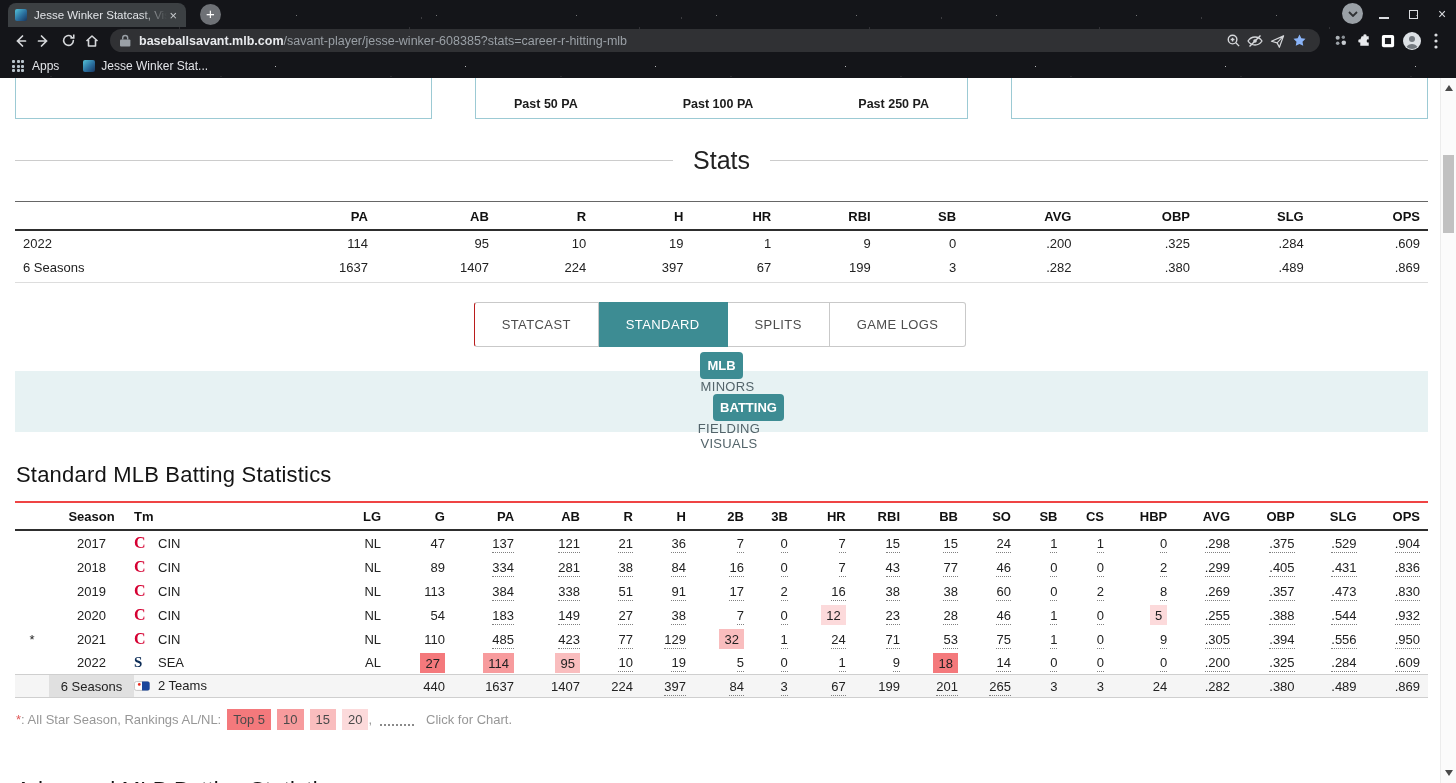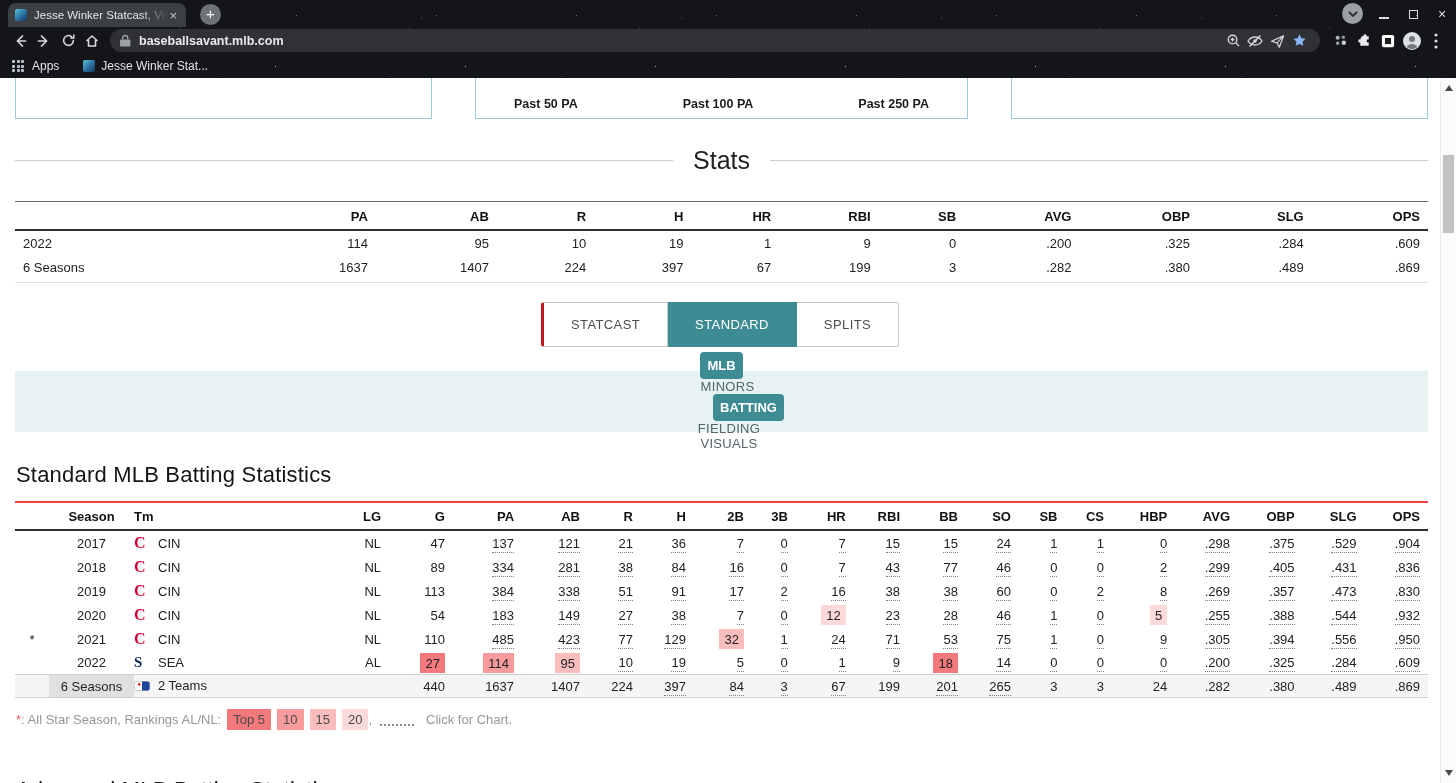--- a/index.html
+++ b/index.html
@@ -68,21 +68,21 @@
                       padding:7px 8px 5px 0; border-bottom:2px solid #2e2e2e; }
   #summary-table th.label-col { width:240px; }
   #summary-table td { font-size:13px; text-align:right; padding:5px 8px 4px 0; color:#222; }
   #summary-table td.label { text-align:left; padding-left:8px; }
   #summary-table tbody tr:last-child td { padding-bottom:7px; }
 
   .view-tabs { display:flex; justify-content:center; margin-top:19px; }
   .vtab { height:45px; display:flex; align-items:center; padding:0 27px; background:#fff;
           border:1px solid #c9c9c9; border-left:none; font-size:13px; color:#4d4d4d;
           letter-spacing:.4px; cursor:pointer; }
-  .vtab:first-child { border-left:3px solid #b91c1c; border-radius:3px 0 0 3px; }
+  .vtab:first-child { border-left:1px solid #b91c1c; border-radius:3px 0 0 3px; }
   .vtab:last-child { border-radius:0 3px 3px 0; }
   .vtab.active { background:var(--teal); border-color:var(--teal); color:#fff; }
 
   .band { margin:24px 12px 0 15px; height:61px; background:var(--band); display:flex;
           align-items:center; justify-content:center;flex-direction:column; }
   .badge { background:var(--teal); color:#fff; font-weight:700; font-size:13px;
            padding:6px 7px; border-radius:4px; cursor:pointer; }
   .band-divider { width:1px; height:38px; background:#c2d7d9; }
   .band-link { font-size:13px; color:#53646a; letter-spacing:.3px; cursor:pointer; }
   .dropdown { width:230px; height:44px; background:#fff; border:1px solid #c9d4d6;
@@ -176,20 +176,21 @@
           <path d="M2.5 8L8 3l5.5 5M4.5 7v6h7V7" stroke="#d5d7da" stroke-width="1.6" fill="none" stroke-linejoin="round"></path>
         </svg>
     </div>
 
     <div class="omnibox">
       <svg width="11" height="13" viewBox="0 0 11 13">
           <rect y="5.5" width="10.4" height="7" rx="1" fill="#9aa0a6"></rect>
           <path d="M2.7 5.5V4a2.5 2.5 0 0 1 5 0v1.5" stroke="#9aa0a6" stroke-width="1.4" fill="none"></path>
         </svg>
       <span class="host">baseballsavant.mlb.com</span>
+        <span class="path">/savant-player/jesse-winker-608385?stats=career-r-hitting-mlb</span>
       <span class="sp"></span>
       <div class="pill-ic">
         <svg width="15" height="15" viewBox="0 0 16 16">
             <circle cx="7" cy="7" r="4.6" stroke="#d5d7da" stroke-width="1.5" fill="none"></circle>
             <path d="M10.5 10.5L14 14M5 7h4M7 5v4" stroke="#d5d7da" stroke-width="1.5" fill="none"></path>
           </svg>
       </div>
       <div class="pill-ic">
         <svg width="16" height="14" viewBox="0 0 16 14">
             <path d="M1 7s2.6-4 7-4 7 4 7 4-2.6 4-7 4-7-4-7-4z" stroke="#d5d7da" stroke-width="1.3" fill="none"></path>
@@ -328,20 +329,21 @@
             <td>.489</td>
             <td>.869</td>
           </tr>
         </tbody>
     </table>
 
     <div class="view-tabs">
       <div class="vtab">STATCAST</div>
       <div class="vtab active">STANDARD</div>
       <div class="vtab">SPLITS</div>
+      <div class="vtab">GAME LOGS</div>
     </div>
 
     <div class="band">
       <span class="badge">MLB</span>
       <span class="band-divider" style="margin-left:12px"></span>
       <span class="band-link" style="margin:0 0 0 12px">MINORS</span>
       <span class="badge" style="margin-left:54px">BATTING</span>
       <span class="band-divider" style="margin-left:15px"></span>
       <span class="band-link" style="margin-left:15px">FIELDING</span>
       <span class="band-divider" style="margin-left:15px"></span>

